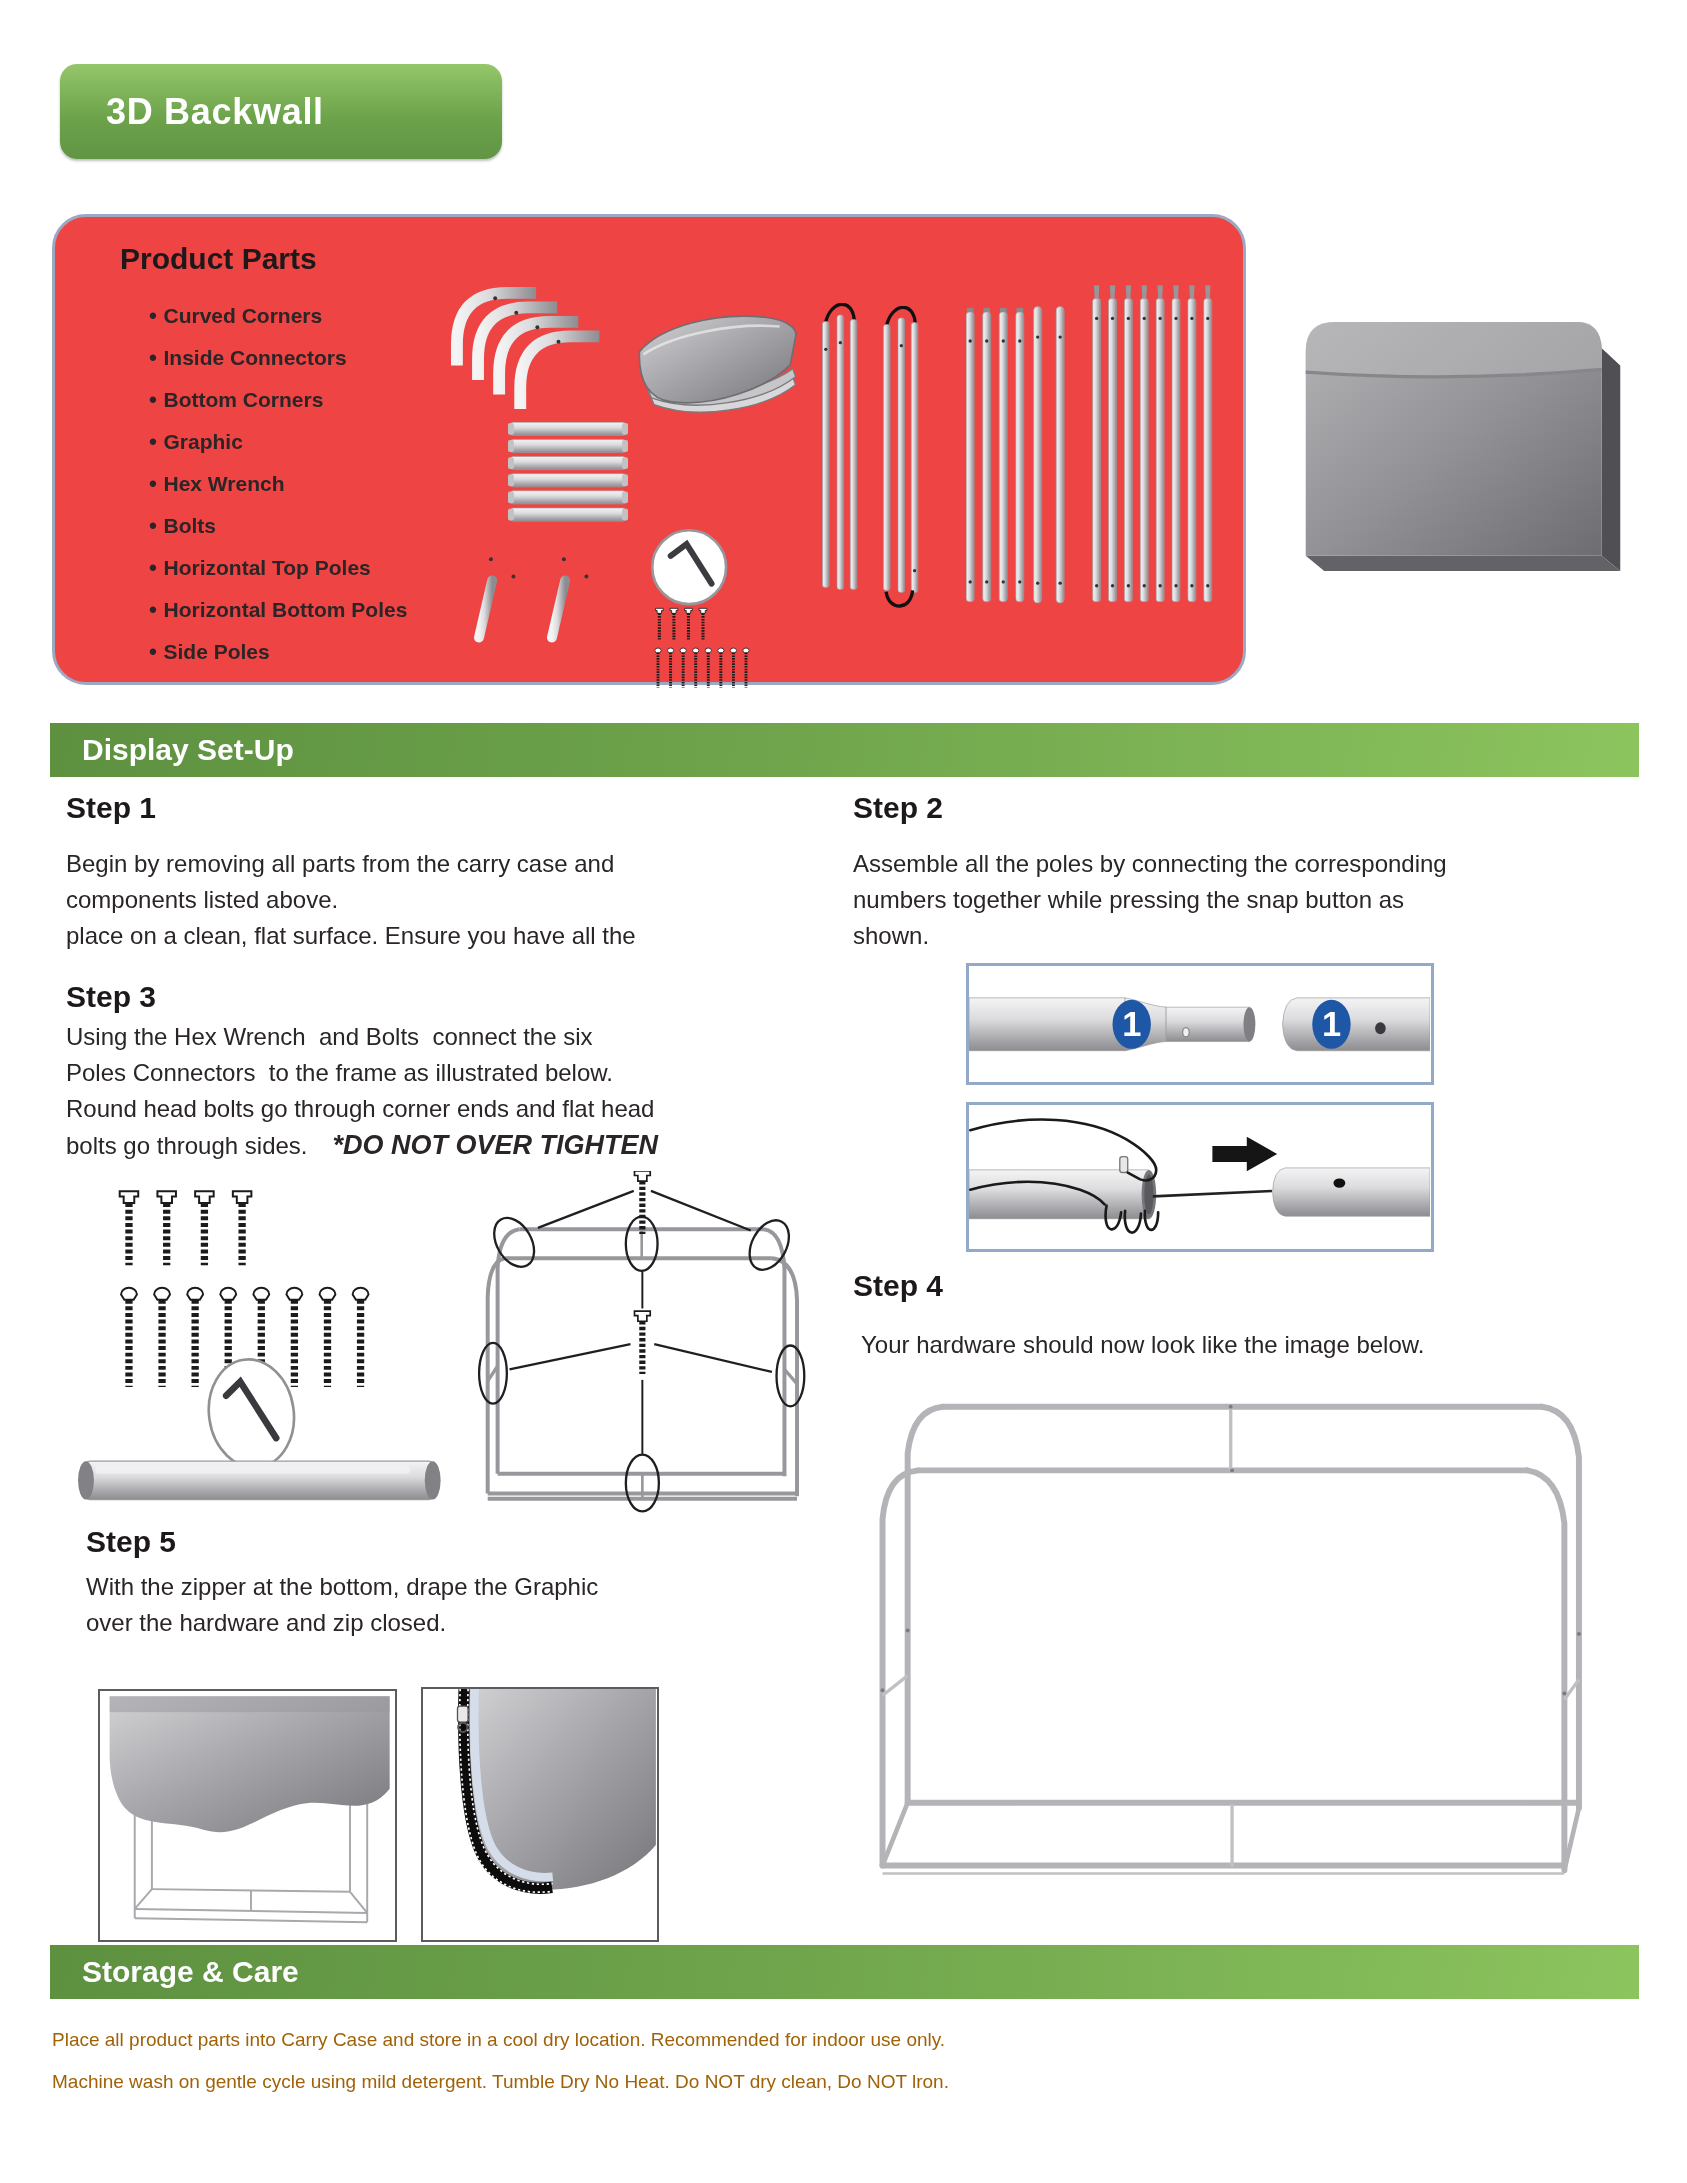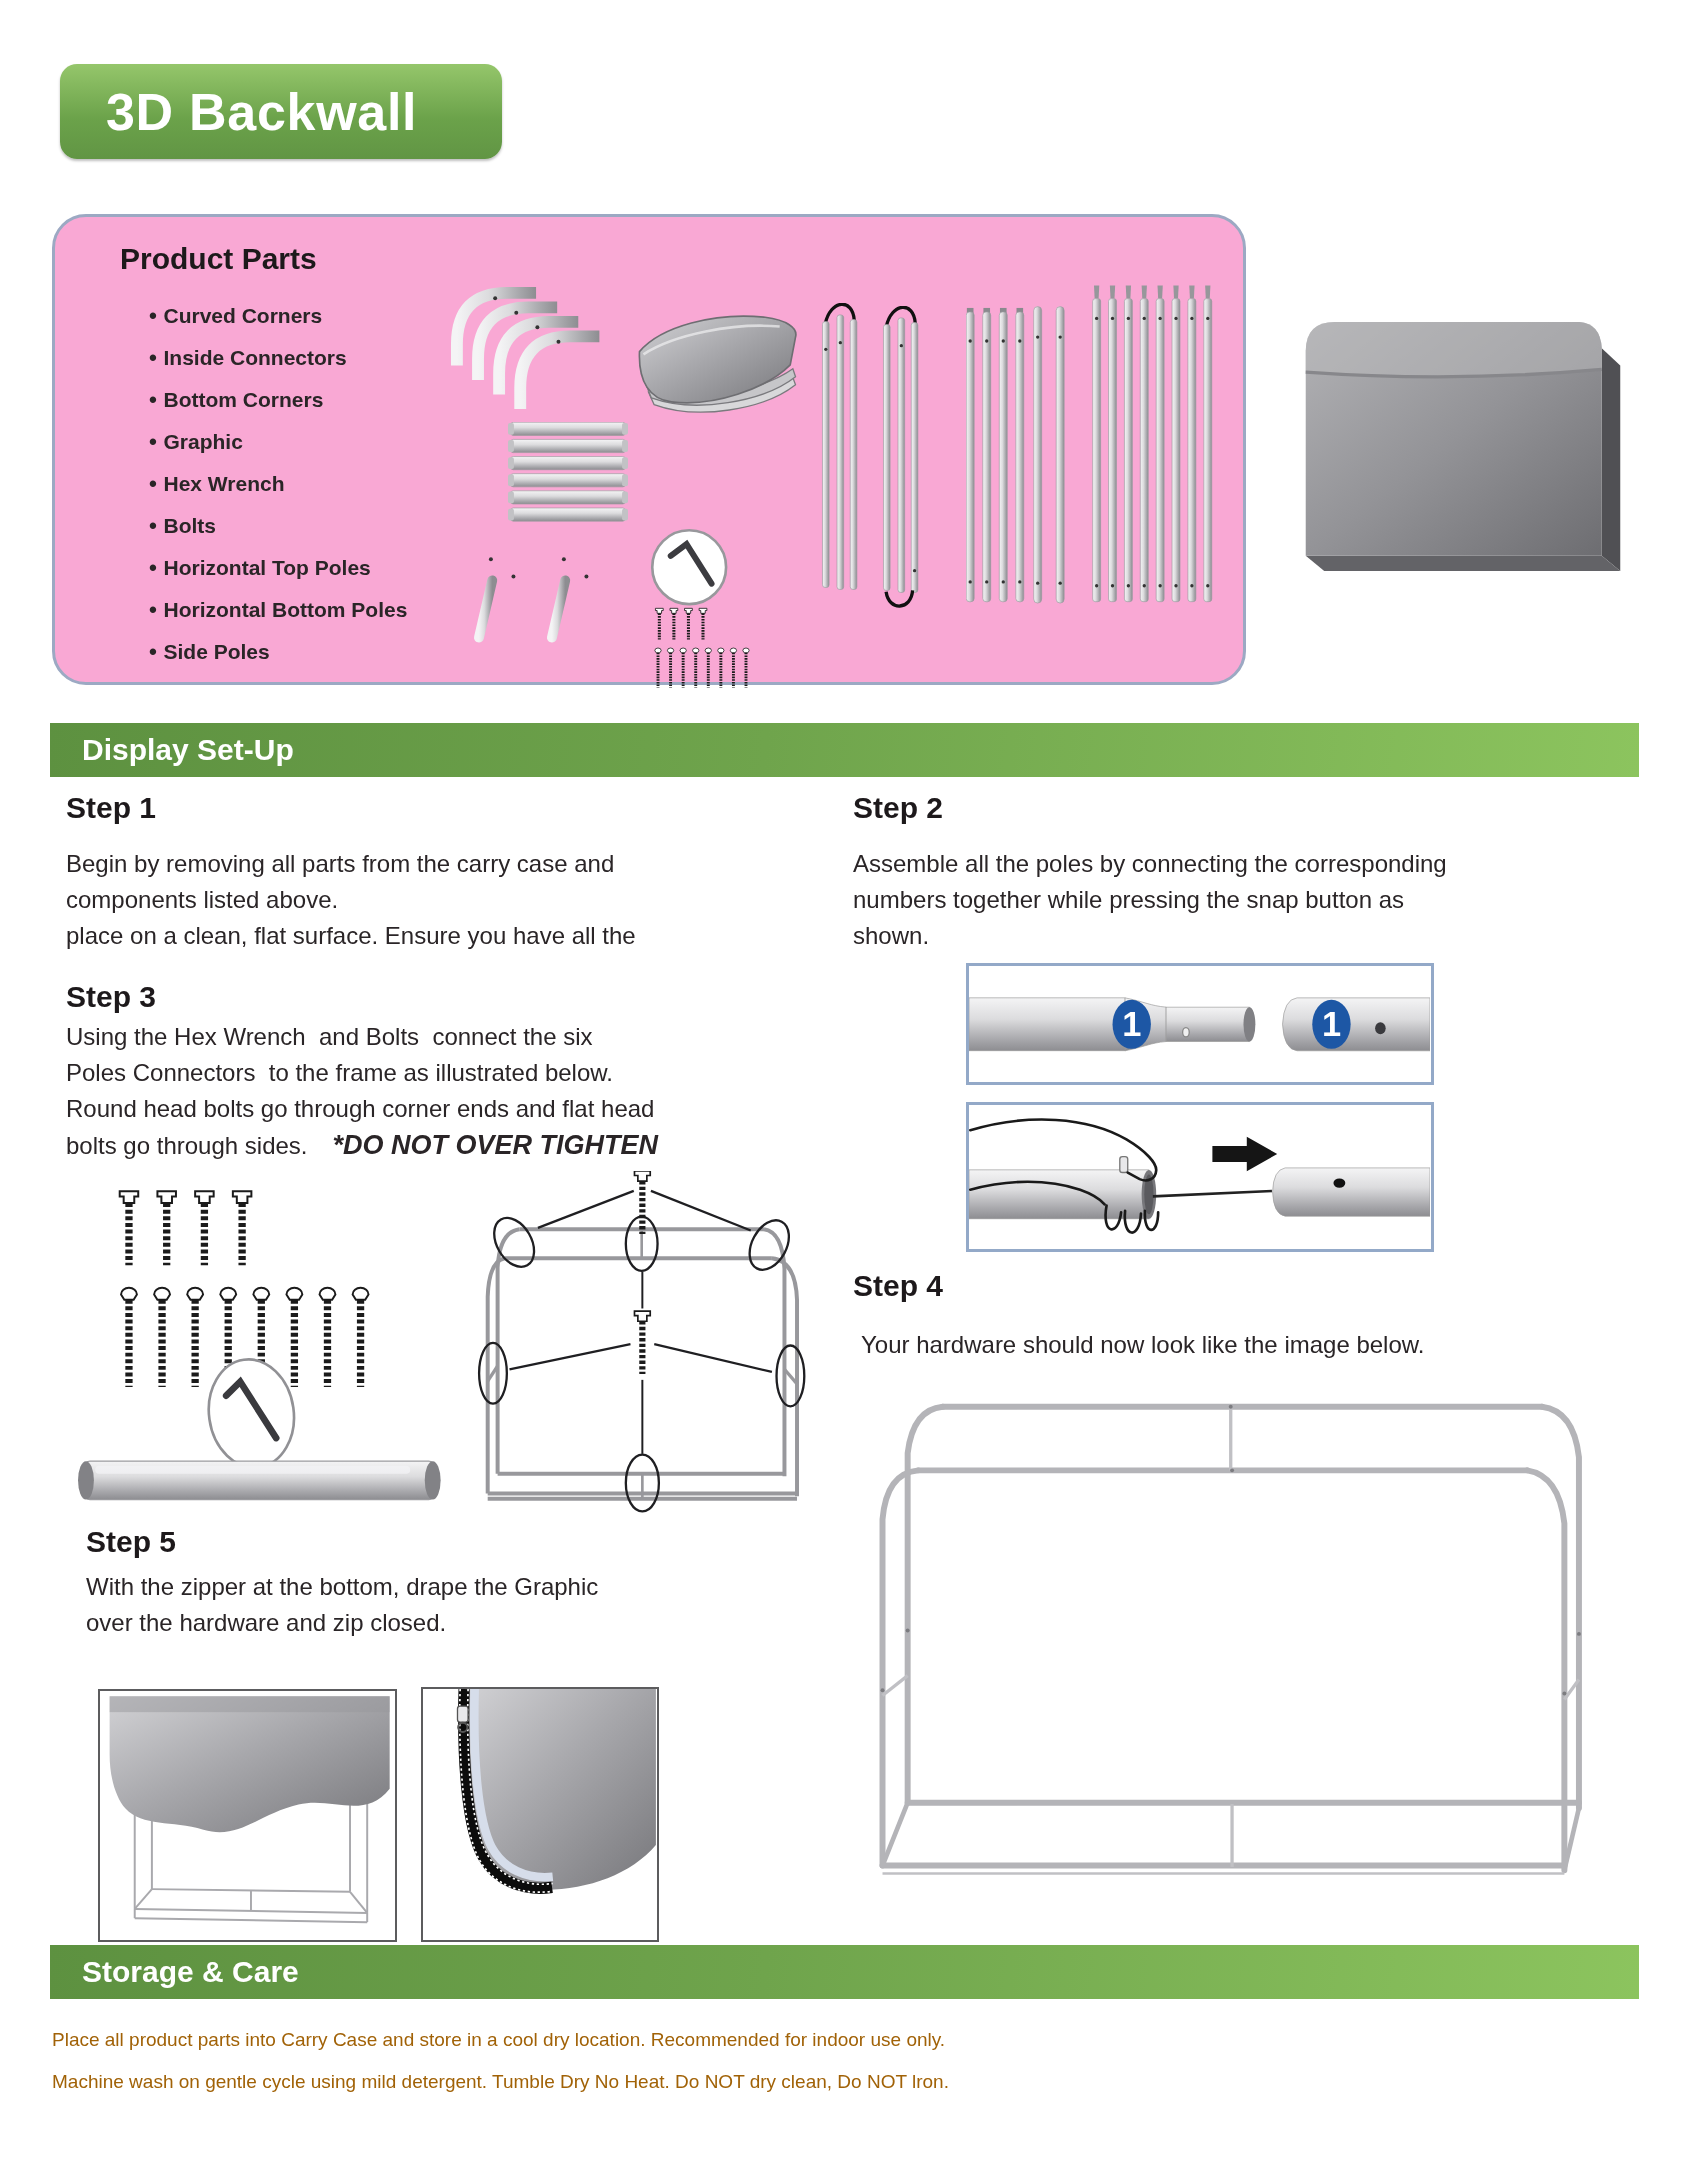--- a/index.html
+++ b/index.html
@@ -9,25 +9,25 @@
     font-family:"Liberation Sans", sans-serif; color:#241f21; overflow:hidden;
   }
   
   .title-box {
     position:absolute; left:60px; top:64px; width:442px; height:95px;
     border-radius:17px;
     background:linear-gradient(180deg,#95c66b 0%,#6ba24a 58%,#619544 100%);
     box-shadow:0 2px 2.6px rgba(0,0,0,.25);
     display:flex; align-items:center; padding-left:46px;
   }
-  .title-box span { color:#fff; font-size:52px; font-weight:700; letter-spacing:0.7px; }
+  .title-box span { color:#fff; font-size:36px; font-weight:700; letter-spacing:0.7px; }
   
   .parts-box {
     position:absolute; left:52px; top:214px; width:1194px; height:471px;
-    border:3.3px solid #9ca9c3; border-radius:34px; background:#f9a8d4;
+    border:3.3px solid #9ca9c3; border-radius:34px; background:#ef4444;
   }
   .parts-heading { position:absolute; left:65px; top:25px; font-size:30px; font-weight:700; color:#1d191b; }
   .parts-list { position:absolute; left:94px; top:78px; list-style:none; }
   .parts-list li { font-size:21px; line-height:42px; color:#2a2527; white-space:pre;font-weight:bold; }
   .parts-list li::before { content:"•"; margin-right:6.6px; font-size:22.5px; }
   .abs { position:absolute; }
   
   .banner {
     position:absolute; left:50px; width:1589px; height:54px;
     background:linear-gradient(96deg,#5d9140 0%,#6fa44c 45%,#8cc45e 100%);

